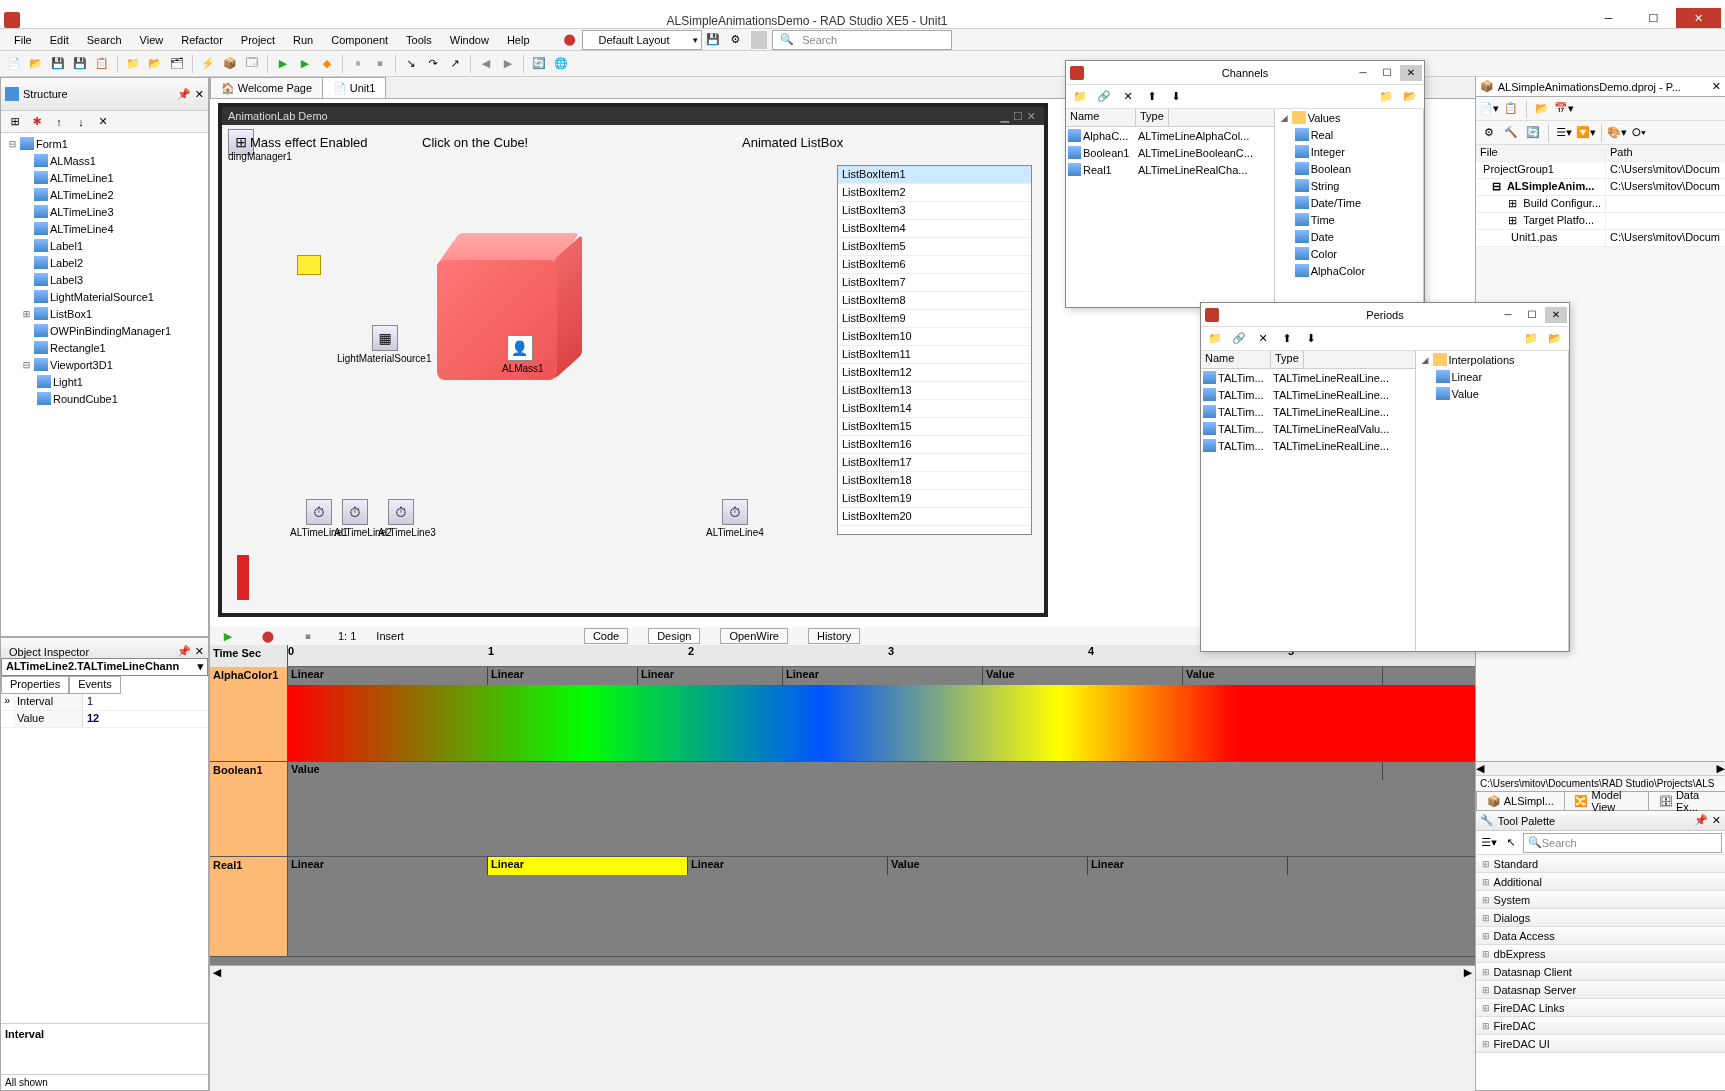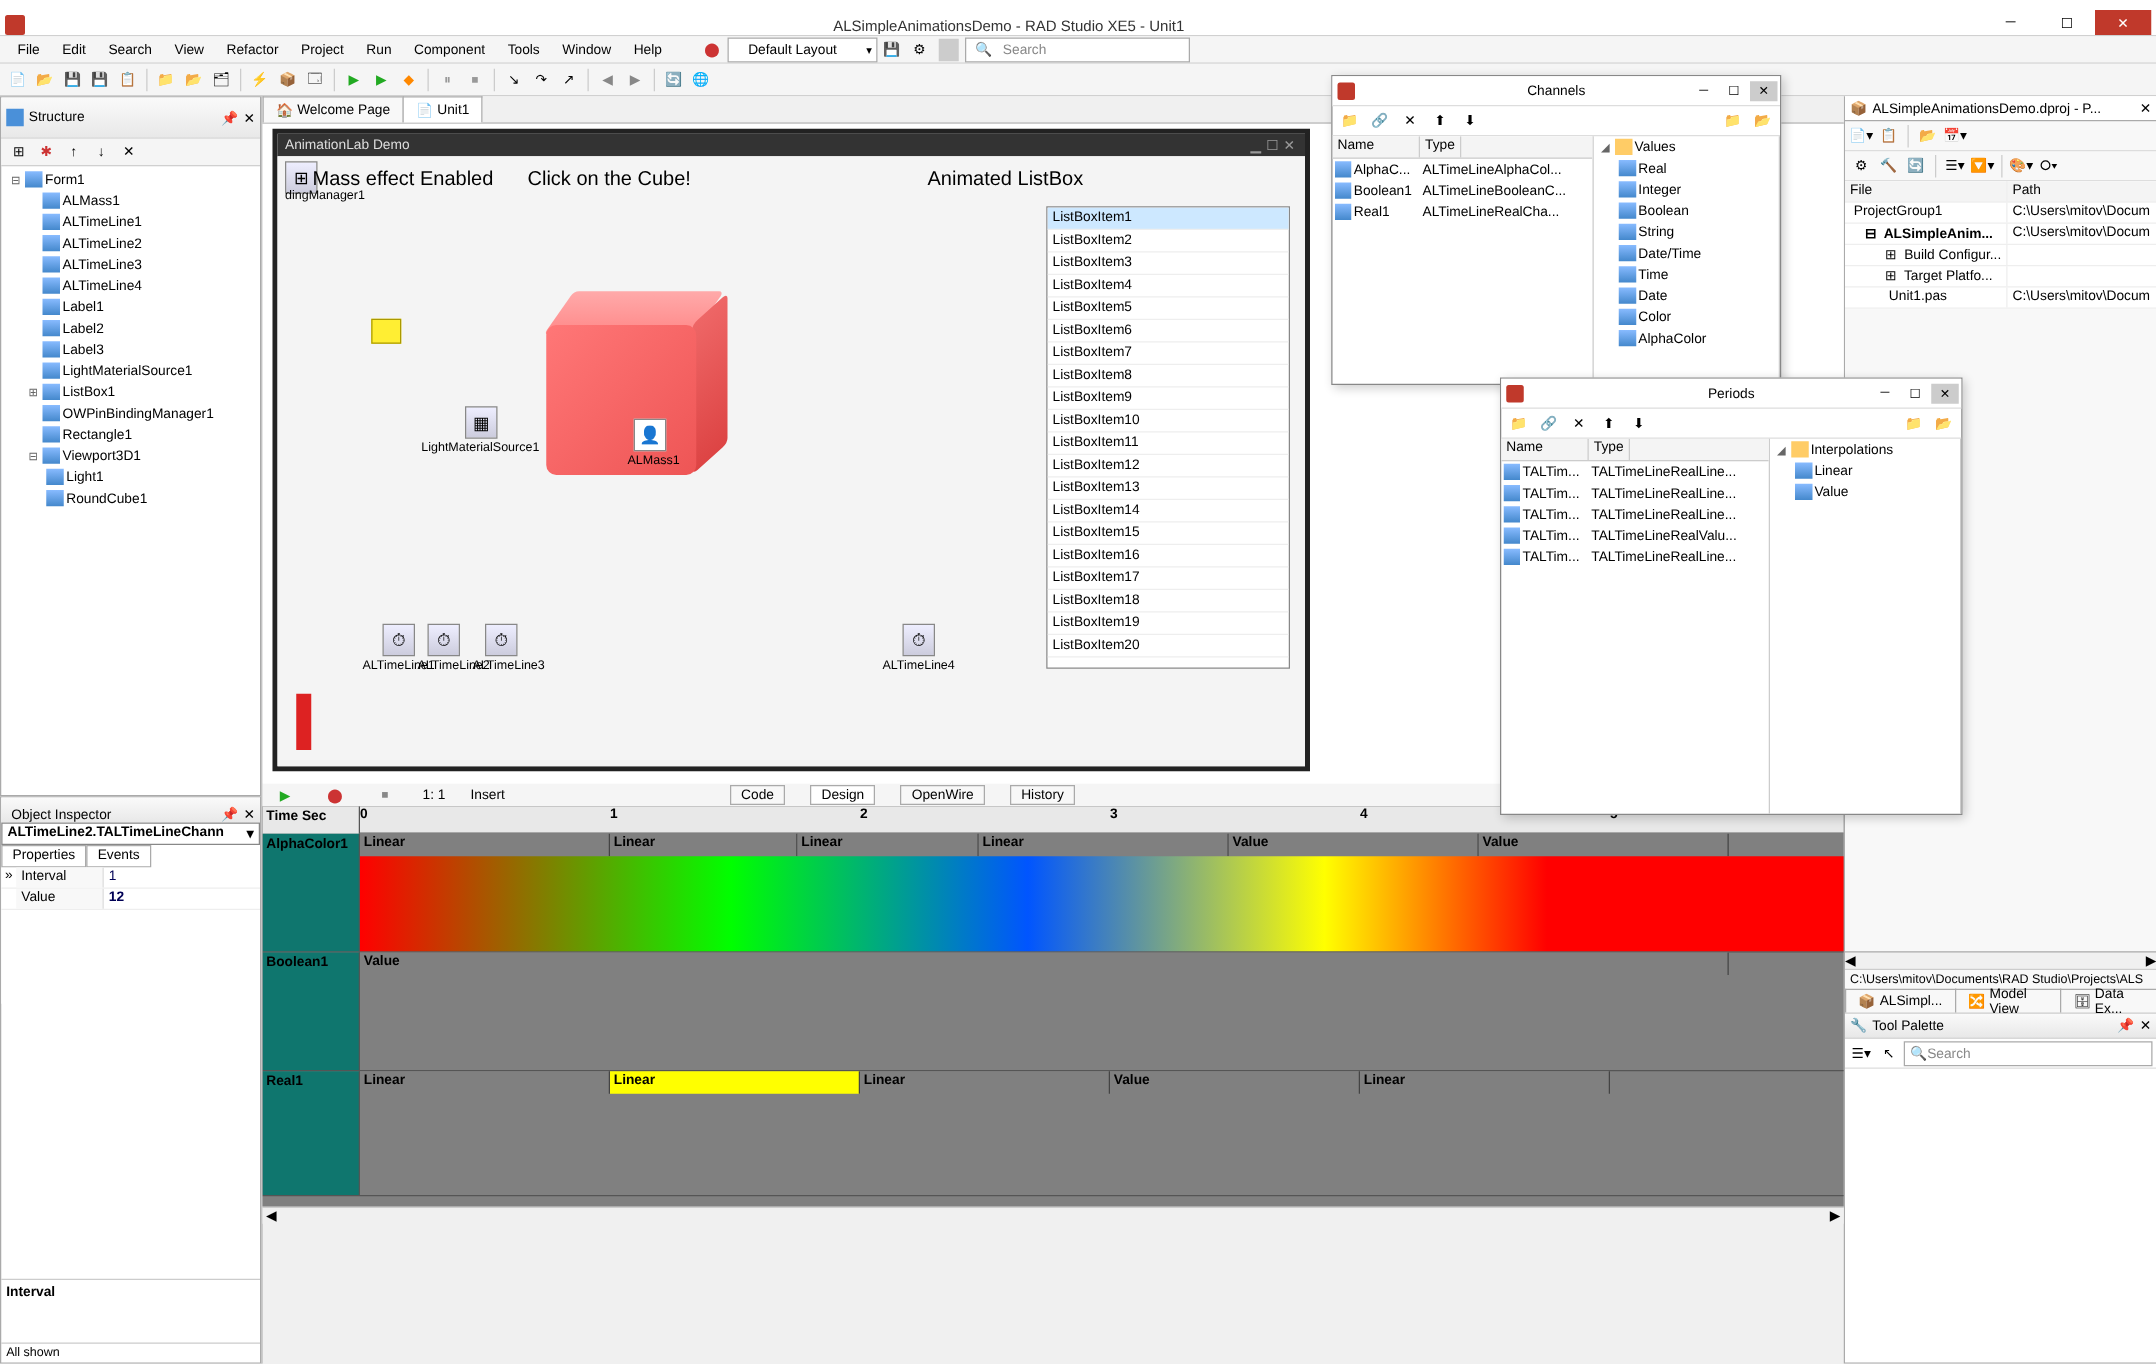--- a/index.html
+++ b/index.html
@@ -28,41 +28,41 @@
 .tn .tico{width:14px;height:13px;margin:0 2px;display:inline-block}
 .ind1{padding-left:18px}.ind2{padding-left:32px}
 .center{flex:1;display:flex;flex-direction:column;position:relative}
 .tabs{height:22px;background:#f0f0f0;display:flex;border-bottom:1px solid #aaa}
 .tab{padding:2px 10px;border:1px solid #aaa;border-bottom:none;background:#f8f8f8;margin-right:-1px;cursor:pointer;display:flex;align-items:center;gap:3px}
 .tab.act{background:#fff}
 .designer{flex:0 0 528px;background:#fff;position:relative;overflow:hidden}
 .formwin{position:absolute;left:8px;top:4px;width:830px;height:514px;border:4px solid #222;background:#f4f4f4}
 .formtitle{height:18px;background:#333;color:#ddd;padding:2px 6px;font-size:11px;display:flex;align-items:center;justify-content:space-between}
 .formbody{position:relative;height:calc(100% - 18px);background:#f4f4f4;background-image:radial-gradient(#ccc 0.5px,transparent 0.5px);background-size:8px 8px}
-.txt{position:absolute;font-size:16px}
+.txt{position:absolute;font-size:13px}
 .cube{position:absolute;left:200px;top:100px;width:160px;height:170px}
 .cube .face1{position:absolute;width:120px;height:120px;background:linear-gradient(135deg,#f77,#e55);border-radius:8px;left:15px;top:35px}
 .cube .face2{position:absolute;width:120px;height:35px;background:linear-gradient(#faa,#f88);left:25px;top:8px;transform:skewX(-35deg);border-radius:4px}
 .cube .face3{position:absolute;width:28px;height:120px;background:linear-gradient(#e66,#d44);left:132px;top:22px;transform:skewY(-42deg);border-radius:4px}
 .listbox{position:absolute;right:12px;top:40px;width:195px;height:370px;border:1px solid #888;background:#fff;overflow:auto}
 .listbox .li{height:18px;padding:2px 4px;border-bottom:1px solid #eee;cursor:pointer}
 .listbox .li.sel{background:#cde8ff}
 .comp{position:absolute;width:26px;height:26px;border:1px solid #888;background:linear-gradient(#eef,#ccd);display:flex;align-items:center;justify-content:center;font-size:14px}
 .complbl{position:absolute;font-size:10px;white-space:nowrap}
 .redbar{position:absolute;left:15px;top:430px;width:12px;height:45px;background:#d22}
 .ylwcube{position:absolute;left:75px;top:130px;width:24px;height:20px;background:#fe3;border:1px solid #a90}
 .btab{padding:1px 8px;border:1px solid #aaa;background:#f8f8f8;cursor:pointer;font-size:11px}
 .btab.act{background:#fff}
 .statusline{height:18px;display:flex;align-items:center;padding:0 8px;gap:20px;background:#f5f5f5;font-size:11px}
 .timelinehdr{height:18px;background:#f0f0f0;padding:1px 6px;border:1px solid #aaa;font-size:11px}
 .timeline{background:#808080;position:relative;height:320px;overflow:auto}
 .tlruler{height:22px;background:#e8e8e8;position:relative;border-bottom:1px solid #666}
 .tlruler .tick{position:absolute;top:0;font-size:11px;font-weight:bold}
 .tltrack{display:flex;border-bottom:1px solid #555}
-.tllbl{width:78px;background:#0f766e;padding:2px 3px;font-size:11px;font-weight:bold;border-right:1px solid #555;flex-shrink:0}
+.tllbl{width:78px;background:#fdba74;padding:2px 3px;font-size:11px;font-weight:bold;border-right:1px solid #555;flex-shrink:0}
 .tlseg{height:100%;border-right:1px solid #444;position:relative;padding:1px 3px;font-weight:bold;font-size:11px}
 .gradient1{background:linear-gradient(90deg,red,#0f0 25%,#05f 45%,#ff0 65%,red 80%,red)}
 .objinsp{border-top:1px solid #aaa}
 .oihdr{height:20px;background:linear-gradient(#fafafa,#e8e8e8);display:flex;align-items:flex-end;padding:0 4px;gap:4px}
 .oicombo{height:18px;border:1px solid #888;background:#fff;padding:1px 4px;display:flex;justify-content:space-between;font-weight:bold}
 .oitabs{display:flex;height:18px}
 .oitab{padding:1px 8px;border:1px solid #aaa;font-size:11px;cursor:pointer}
 .oitab.act{background:#fff}
 .oigrid{background:#fff;flex:1}
 .oirow{display:flex;height:17px;border-bottom:1px solid #eee}
@@ -522,20 +522,33 @@
         <span>Tool Palette</span>
         <span style="flex:1"></span>
         <span>📌</span>
         <span>✕</span>
       </div>
       <div class="rtools">
         <span class="tbtn">☰▾</span>
         <span class="tbtn">↖</span>
         <span class="searchbox" style="flex:1;min-width:0">🔍 <span>Search</span></span>
       </div>
+      <div id="palitems" style="overflow:auto;flex:1">
+          <div class="pitem">Standard</div>
+          <div class="pitem">Additional</div>
+          <div class="pitem">System</div>
+          <div class="pitem">Dialogs</div>
+          <div class="pitem">Data Access</div>
+          <div class="pitem">dbExpress</div>
+          <div class="pitem">Datasnap Client</div>
+          <div class="pitem">Datasnap Server</div>
+          <div class="pitem">FireDAC Links</div>
+          <div class="pitem">FireDAC</div>
+          <div class="pitem">FireDAC UI</div>
+        </div>
     </div>
   </div>
 </div>
 
 <div class="floatwin" style="left:1065px;top:60px;width:360px;height:248px">
   <div class="fwtitle">
       <span class="ico"></span>
       <span>Channels</span>
     <div class="btns">
         <span>─</span>

